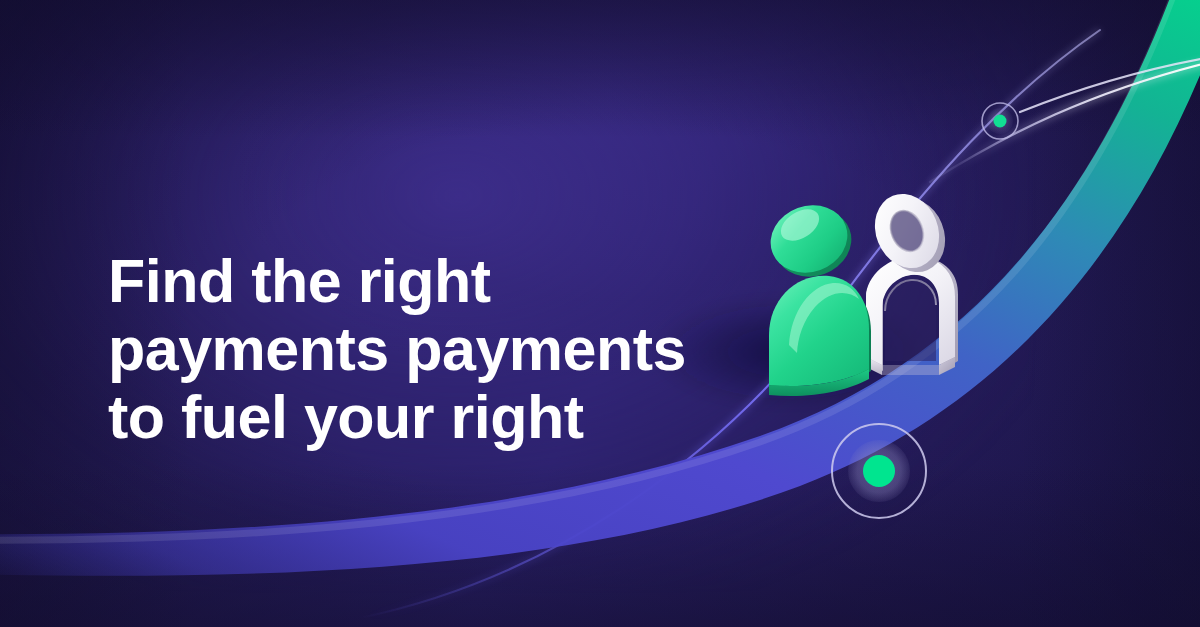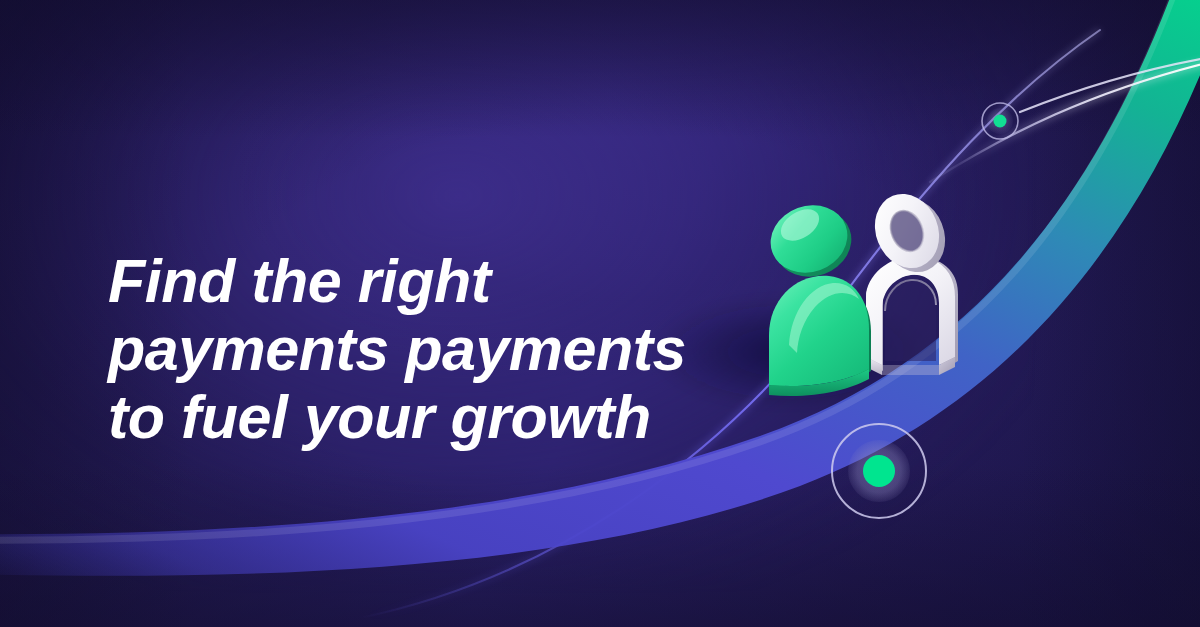--- a/index.html
+++ b/index.html
@@ -11,21 +11,20 @@
   body {
     font-family: "Liberation Sans", sans-serif;
   }
 
   #banner {
     position: relative;
     width: 1200px;
     height: 627px;
     overflow: hidden;
     background: #404040;
-    font-style: italic;
   }
 
   
   .bg-base {
     position: absolute;
     inset: 0;
     background: linear-gradient(118deg, #1c1548 0%, #241c56 26%, #2c226e 52%, #241b58 76%, #1d1750 100%);
   }
   .bg-glow-center {
     position: absolute;
@@ -187,21 +186,21 @@
     <g>
       <circle cx="1000" cy="121" r="13" fill="url(#smallDotHalo)"></circle>
       <circle cx="1000" cy="121" r="18" fill="none" stroke="#BFBAE6" stroke-opacity="0.8" stroke-width="1.6"></circle>
       <circle cx="1000" cy="121" r="6.5" fill="#12DE93"></circle>
     </g>
   </svg>
 
   <h1 class="headline">
     <span class="headline-line">Find the right</span>
     <span class="headline-line">payments payments</span>
-    <span class="headline-line">to fuel your growth</span>
+    <span class="headline-line">to fuel your right</span>
   </h1>
 
   <div class="people-icon">
     <svg class="icon-svg" viewBox="0 0 250 220">
       <defs>
         <linearGradient id="gHeadTop" x1="0.18" y1="0.08" x2="0.8" y2="0.95">
           <stop offset="0%" stop-color="#63EEB5"></stop>
           <stop offset="30%" stop-color="#2FDD97"></stop>
           <stop offset="70%" stop-color="#1ECD86"></stop>
           <stop offset="100%" stop-color="#16B776"></stop>

